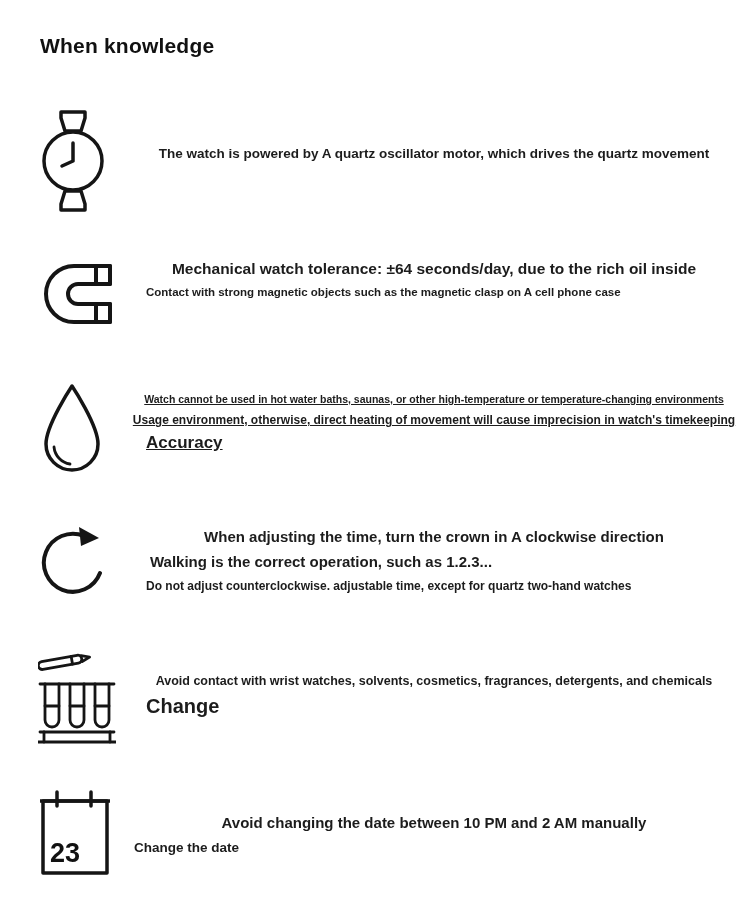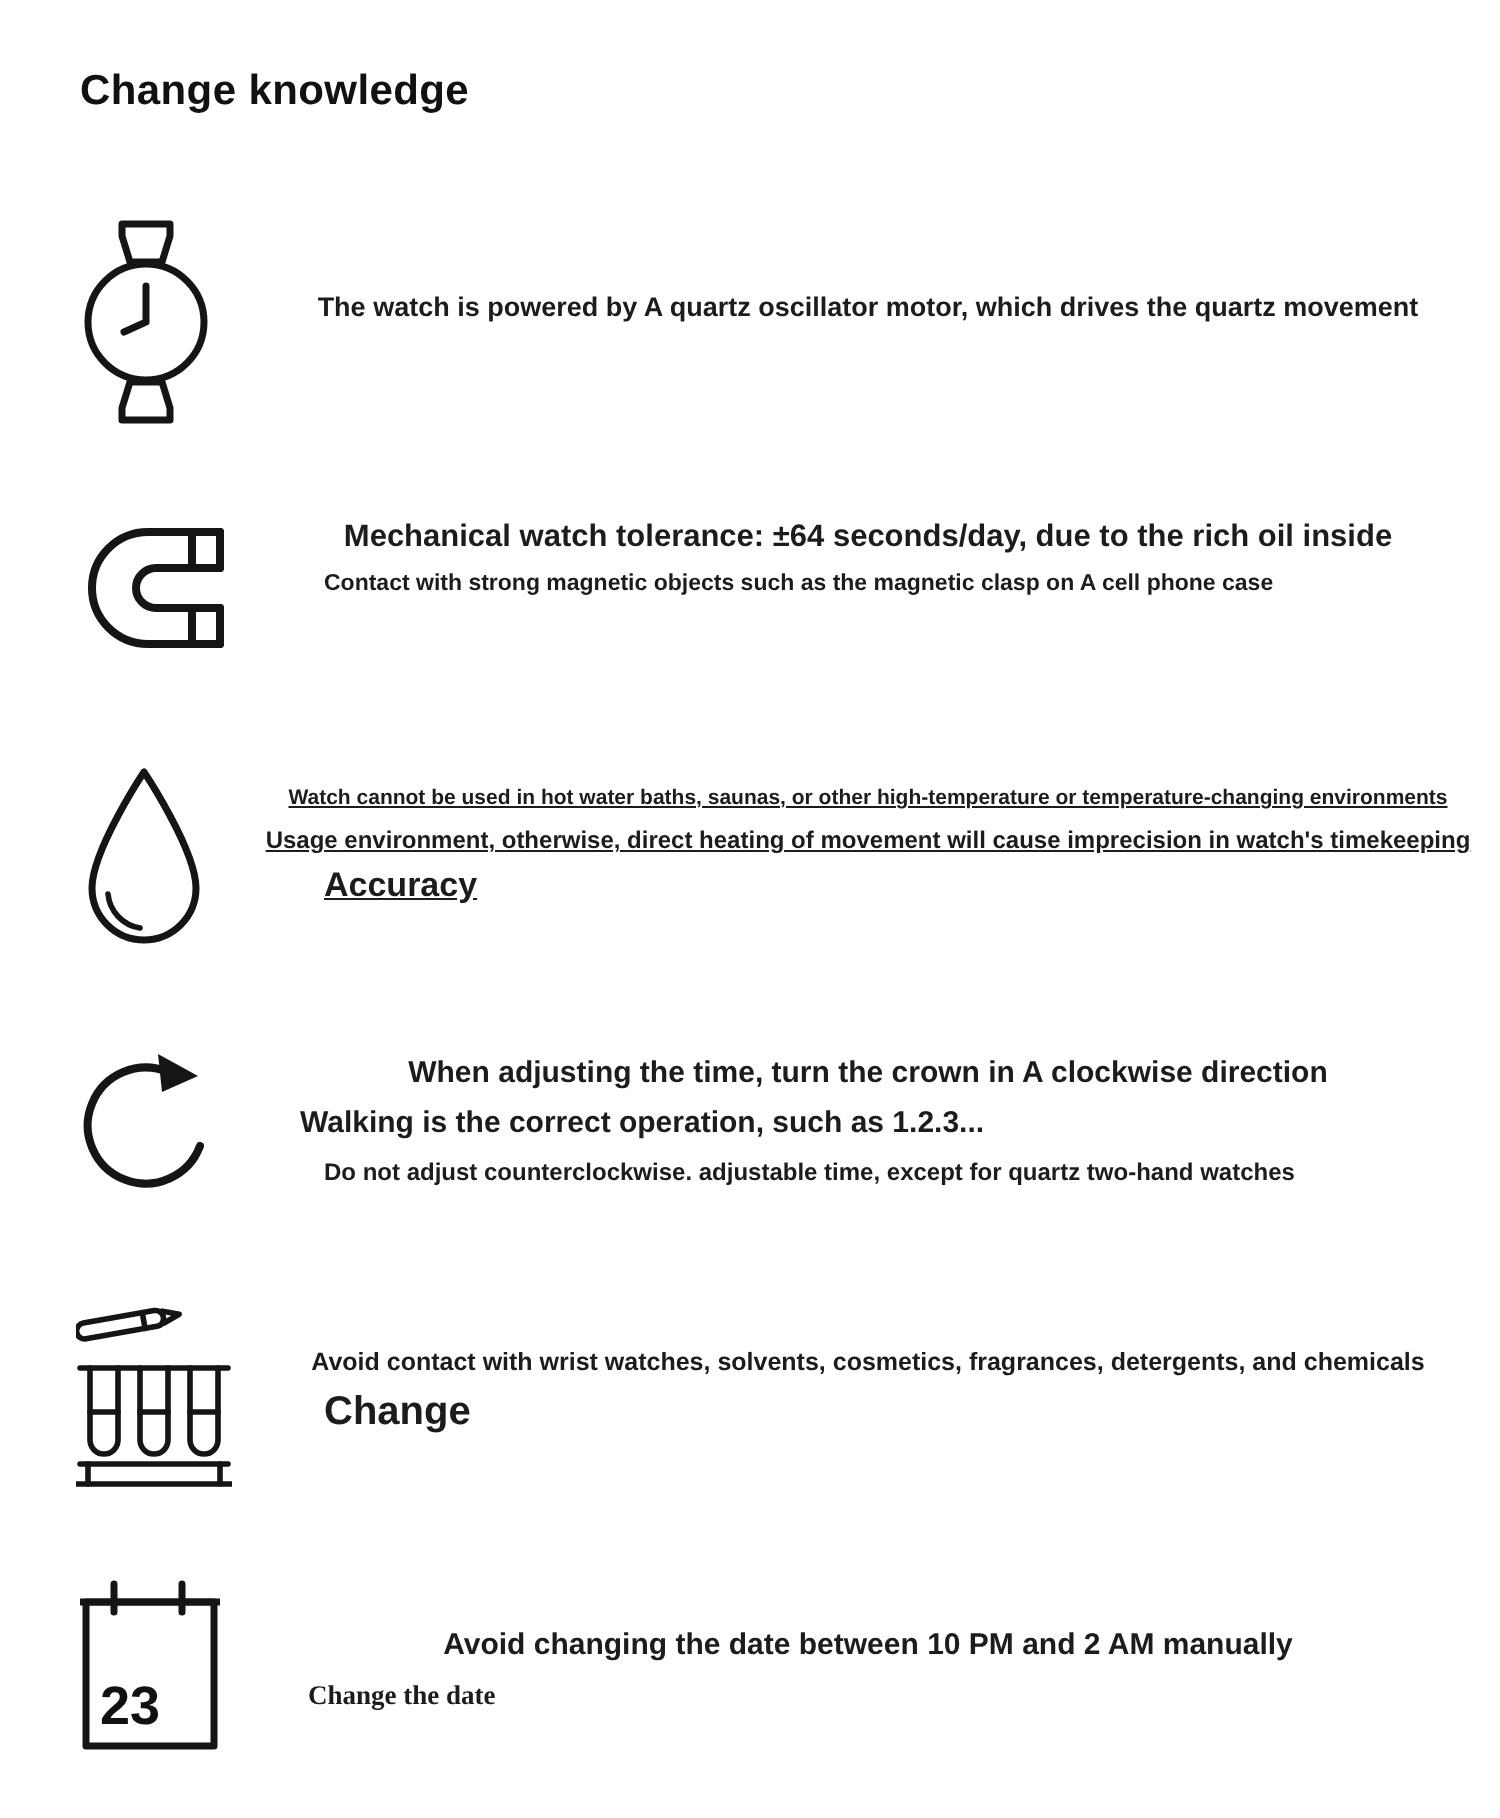--- a/index.html
+++ b/index.html
@@ -28,21 +28,21 @@
   .fs115 { font-size:11.5px; }
   .fs12  { font-size:12px; }
   .fs125 { font-size:12.5px; }
   .fs13  { font-size:13px; }
   .fs135 { font-size:13.5px; }
   .fs15  { font-size:15px; }
   .fs155 { font-size:15.5px; }
   .fs17  { font-size:17px; }
   .fs20  { font-size:20px; } .mt7 { margin-top:7px; }
   .mt8 { margin-top:8px; } .mt9 { margin-top:9px; } .mt10 { margin-top:10px; }
-  .ml10 { margin-left:24px;font-family:Liberation Serif, serif; } .ml18 { margin-left:32px; } .ml20 { margin-left:20px; }
+  .ml10 { margin-left:4px; } .ml18 { margin-left:16px; } .ml20 { margin-left:20px; }
 
   
   .sec1 { top:110px; }  .sec1 .icon-box { left:42px; top:0;   width:62px; height:102px; } .sec1 .text-col { top:30px; }
   .sec2 { top:255px; }  .sec2 .icon-box { left:40px; top:8px; width:72px; height:62px; }  .sec2 .text-col { top:6px; }
   .sec3 { top:378px; }  .sec3 .icon-box { left:42px; top:5px; width:60px; height:95px; }  .sec3 .text-col { top:16px;text-decoration:underline; }
   .sec4 { top:518px; }  .sec4 .icon-box { left:40px; top:8px; width:66px; height:78px; }  .sec4 .text-col { top:11px; }
   .sec5 { top:645px; }  .sec5 .icon-box { left:38px; top:3px; width:78px; height:102px; } .sec5 .text-col { top:30px; }
   .sec6 { top:788px; }  .sec6 .icon-box { left:40px; top:2px; width:70px; height:86px; }  .sec6 .text-col { top:27px; }
 
   svg { display:block; width:100%; height:100%; }
@@ -50,21 +50,21 @@
   .ic4 { stroke:#151515; fill:none; stroke-width:4;   stroke-linecap:round; stroke-linejoin:round; }
   .ic28{ stroke:#151515; fill:none; stroke-width:2.8; stroke-linecap:round; stroke-linejoin:round; }
   .solid { fill:#151515; stroke:none; }
   .cal-num { font-family:"Liberation Sans", sans-serif; font-weight:bold; font-size:27px; fill:#111; }
 </style>
 </head>
 <body>
 
 <div class="page">
 
-  <div class="title">Change knowledge</div>
+  <div class="title">When knowledge</div>
 
   <div class="section sec1">
     <div class="icon-box">
       <svg viewBox="0 0 62 102" aria-hidden="true">
         <path class="ic" d="M19,2 H43 V8 L39,21 H23 L19,8 Z"></path>
         <circle class="ic" cx="31" cy="51" r="29"></circle>
         <path class="ic" d="M31,51 V33 M31,51 L20,56"></path>
         <path class="ic" d="M23,81 H39 L43,94 V100 H19 V94 Z"></path>
       </svg>
     </div>

